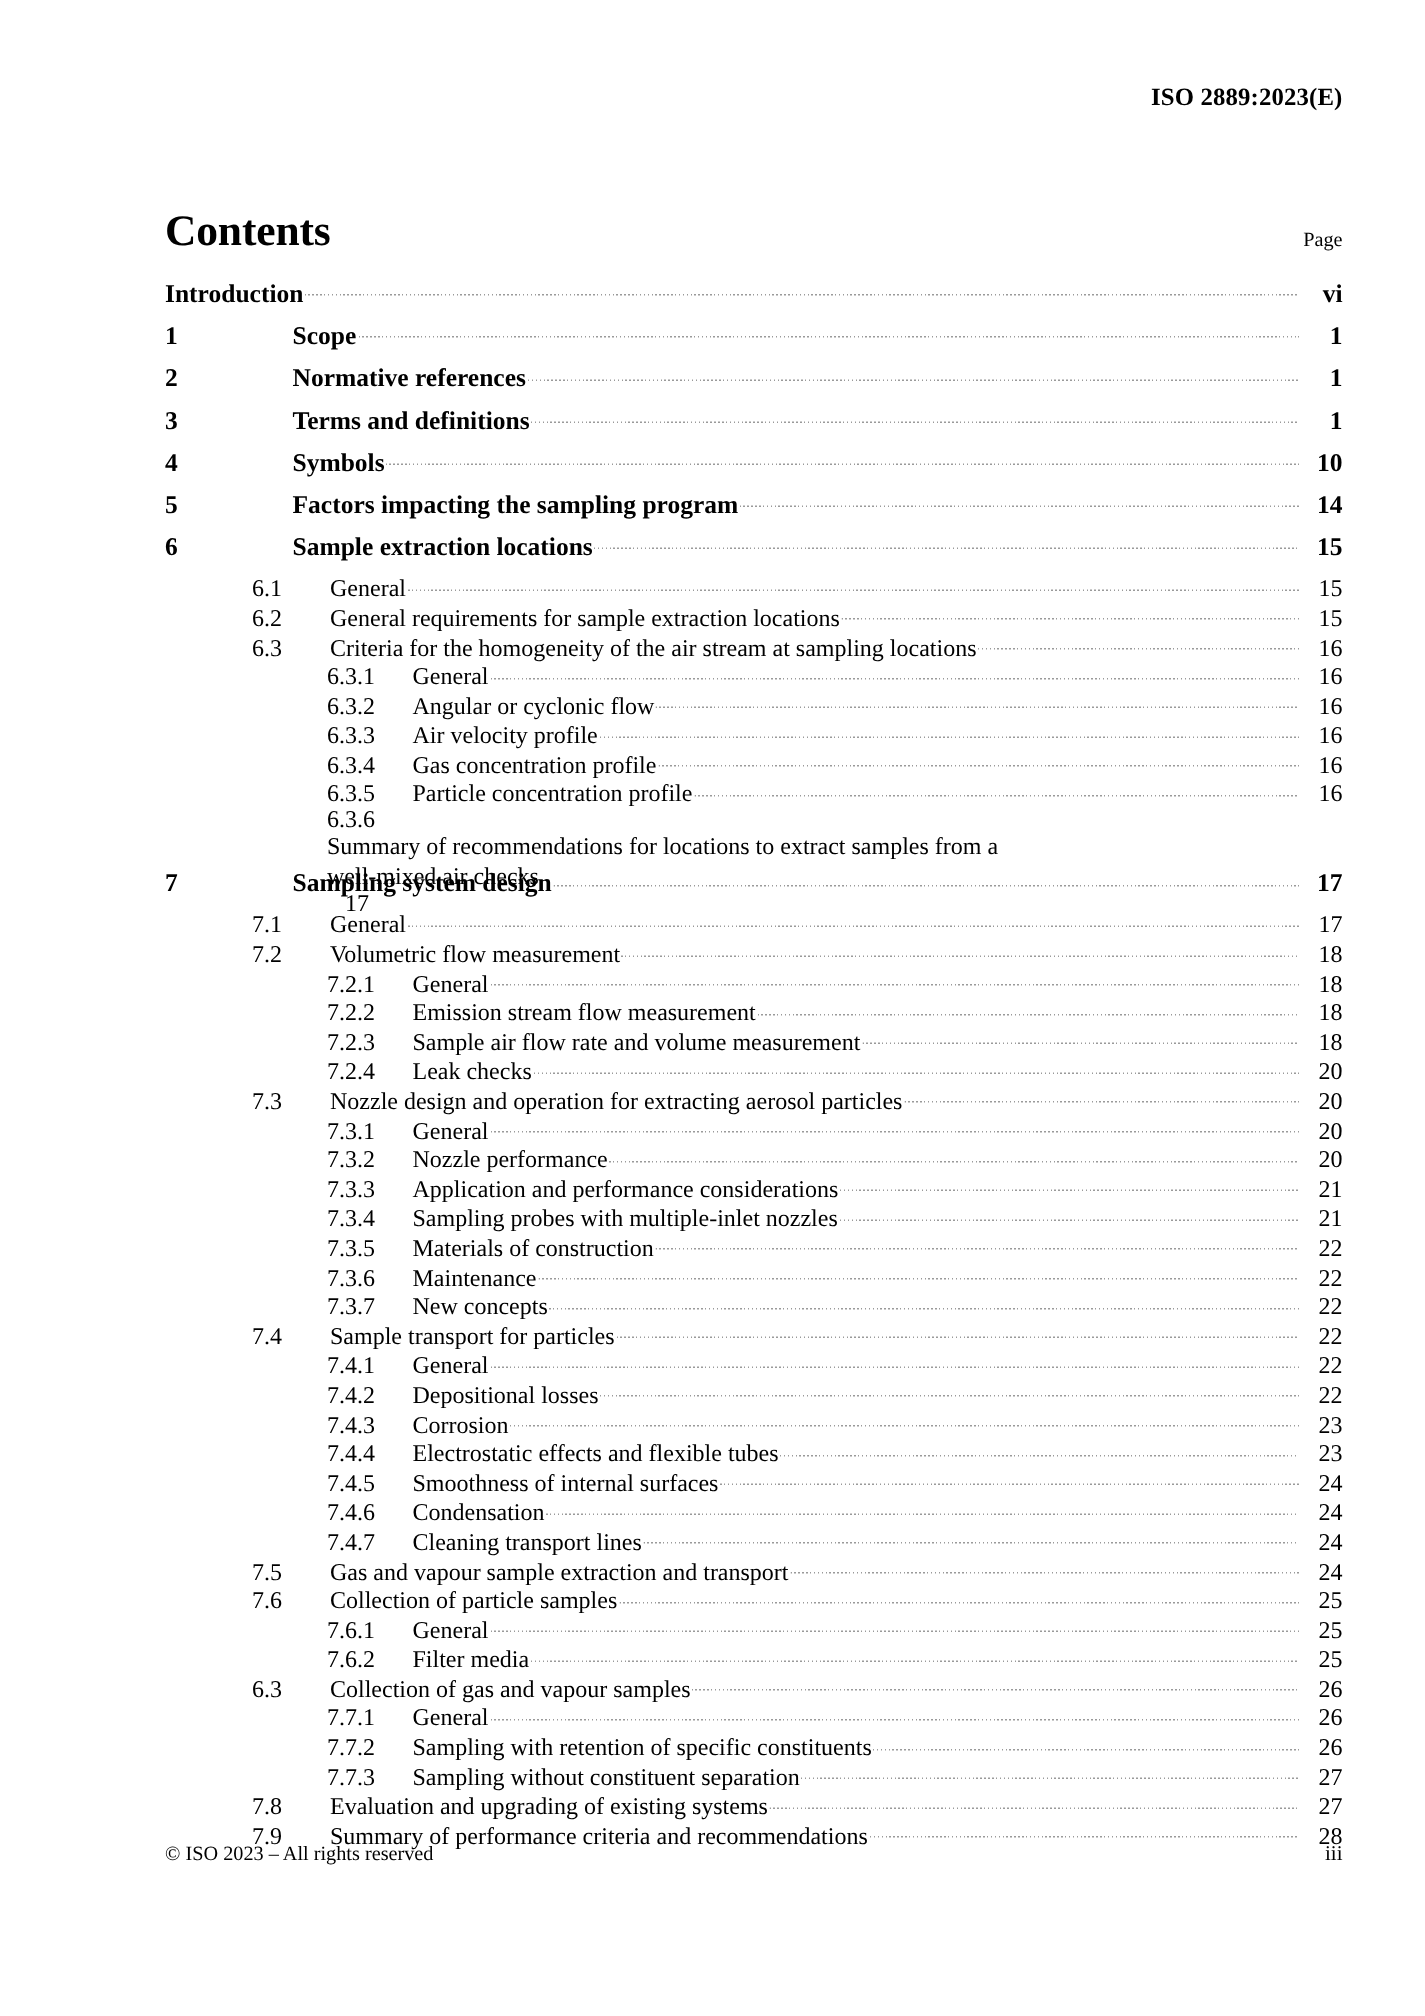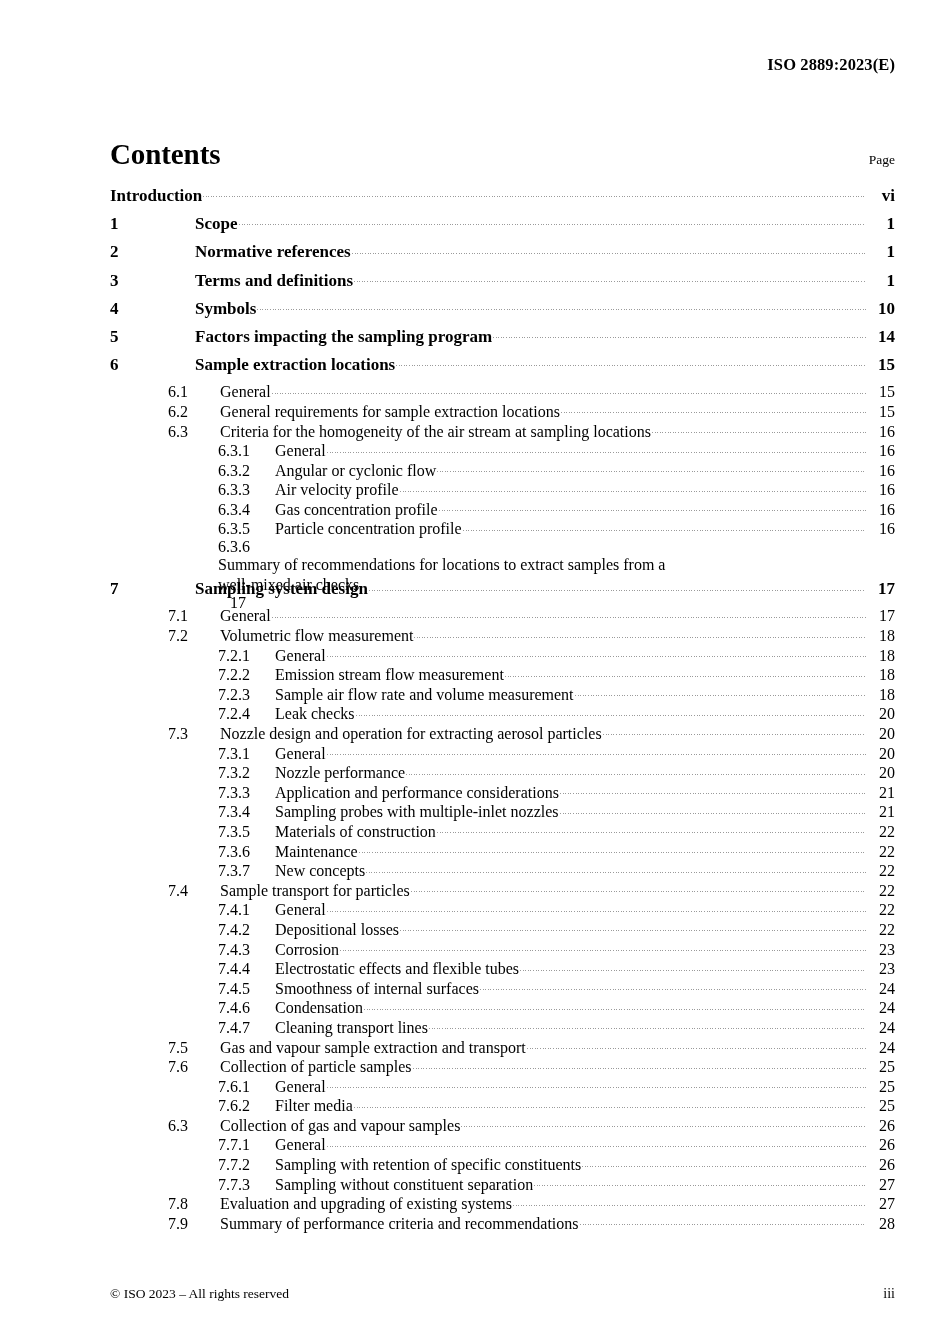--- a/index.html
+++ b/index.html
@@ -136,21 +136,21 @@
     flex: 1 1 auto;
     text-align: justify;
     text-align-last: justify;
     white-space: normal;
     padding-right: 24px;
   }
 
   
   .footer {
     position: absolute;
-    top: 1286px;
+    top: 1228px;
     left: 110px;
     width: 785px;
     display: flex;
     justify-content: space-between;
     align-items: baseline;
     font-size: 13.5px;
   }
   .footer .copy { font-weight: normal; }
   .footer .folio { font-weight: normal; font-size: 14px; }
 </style>

